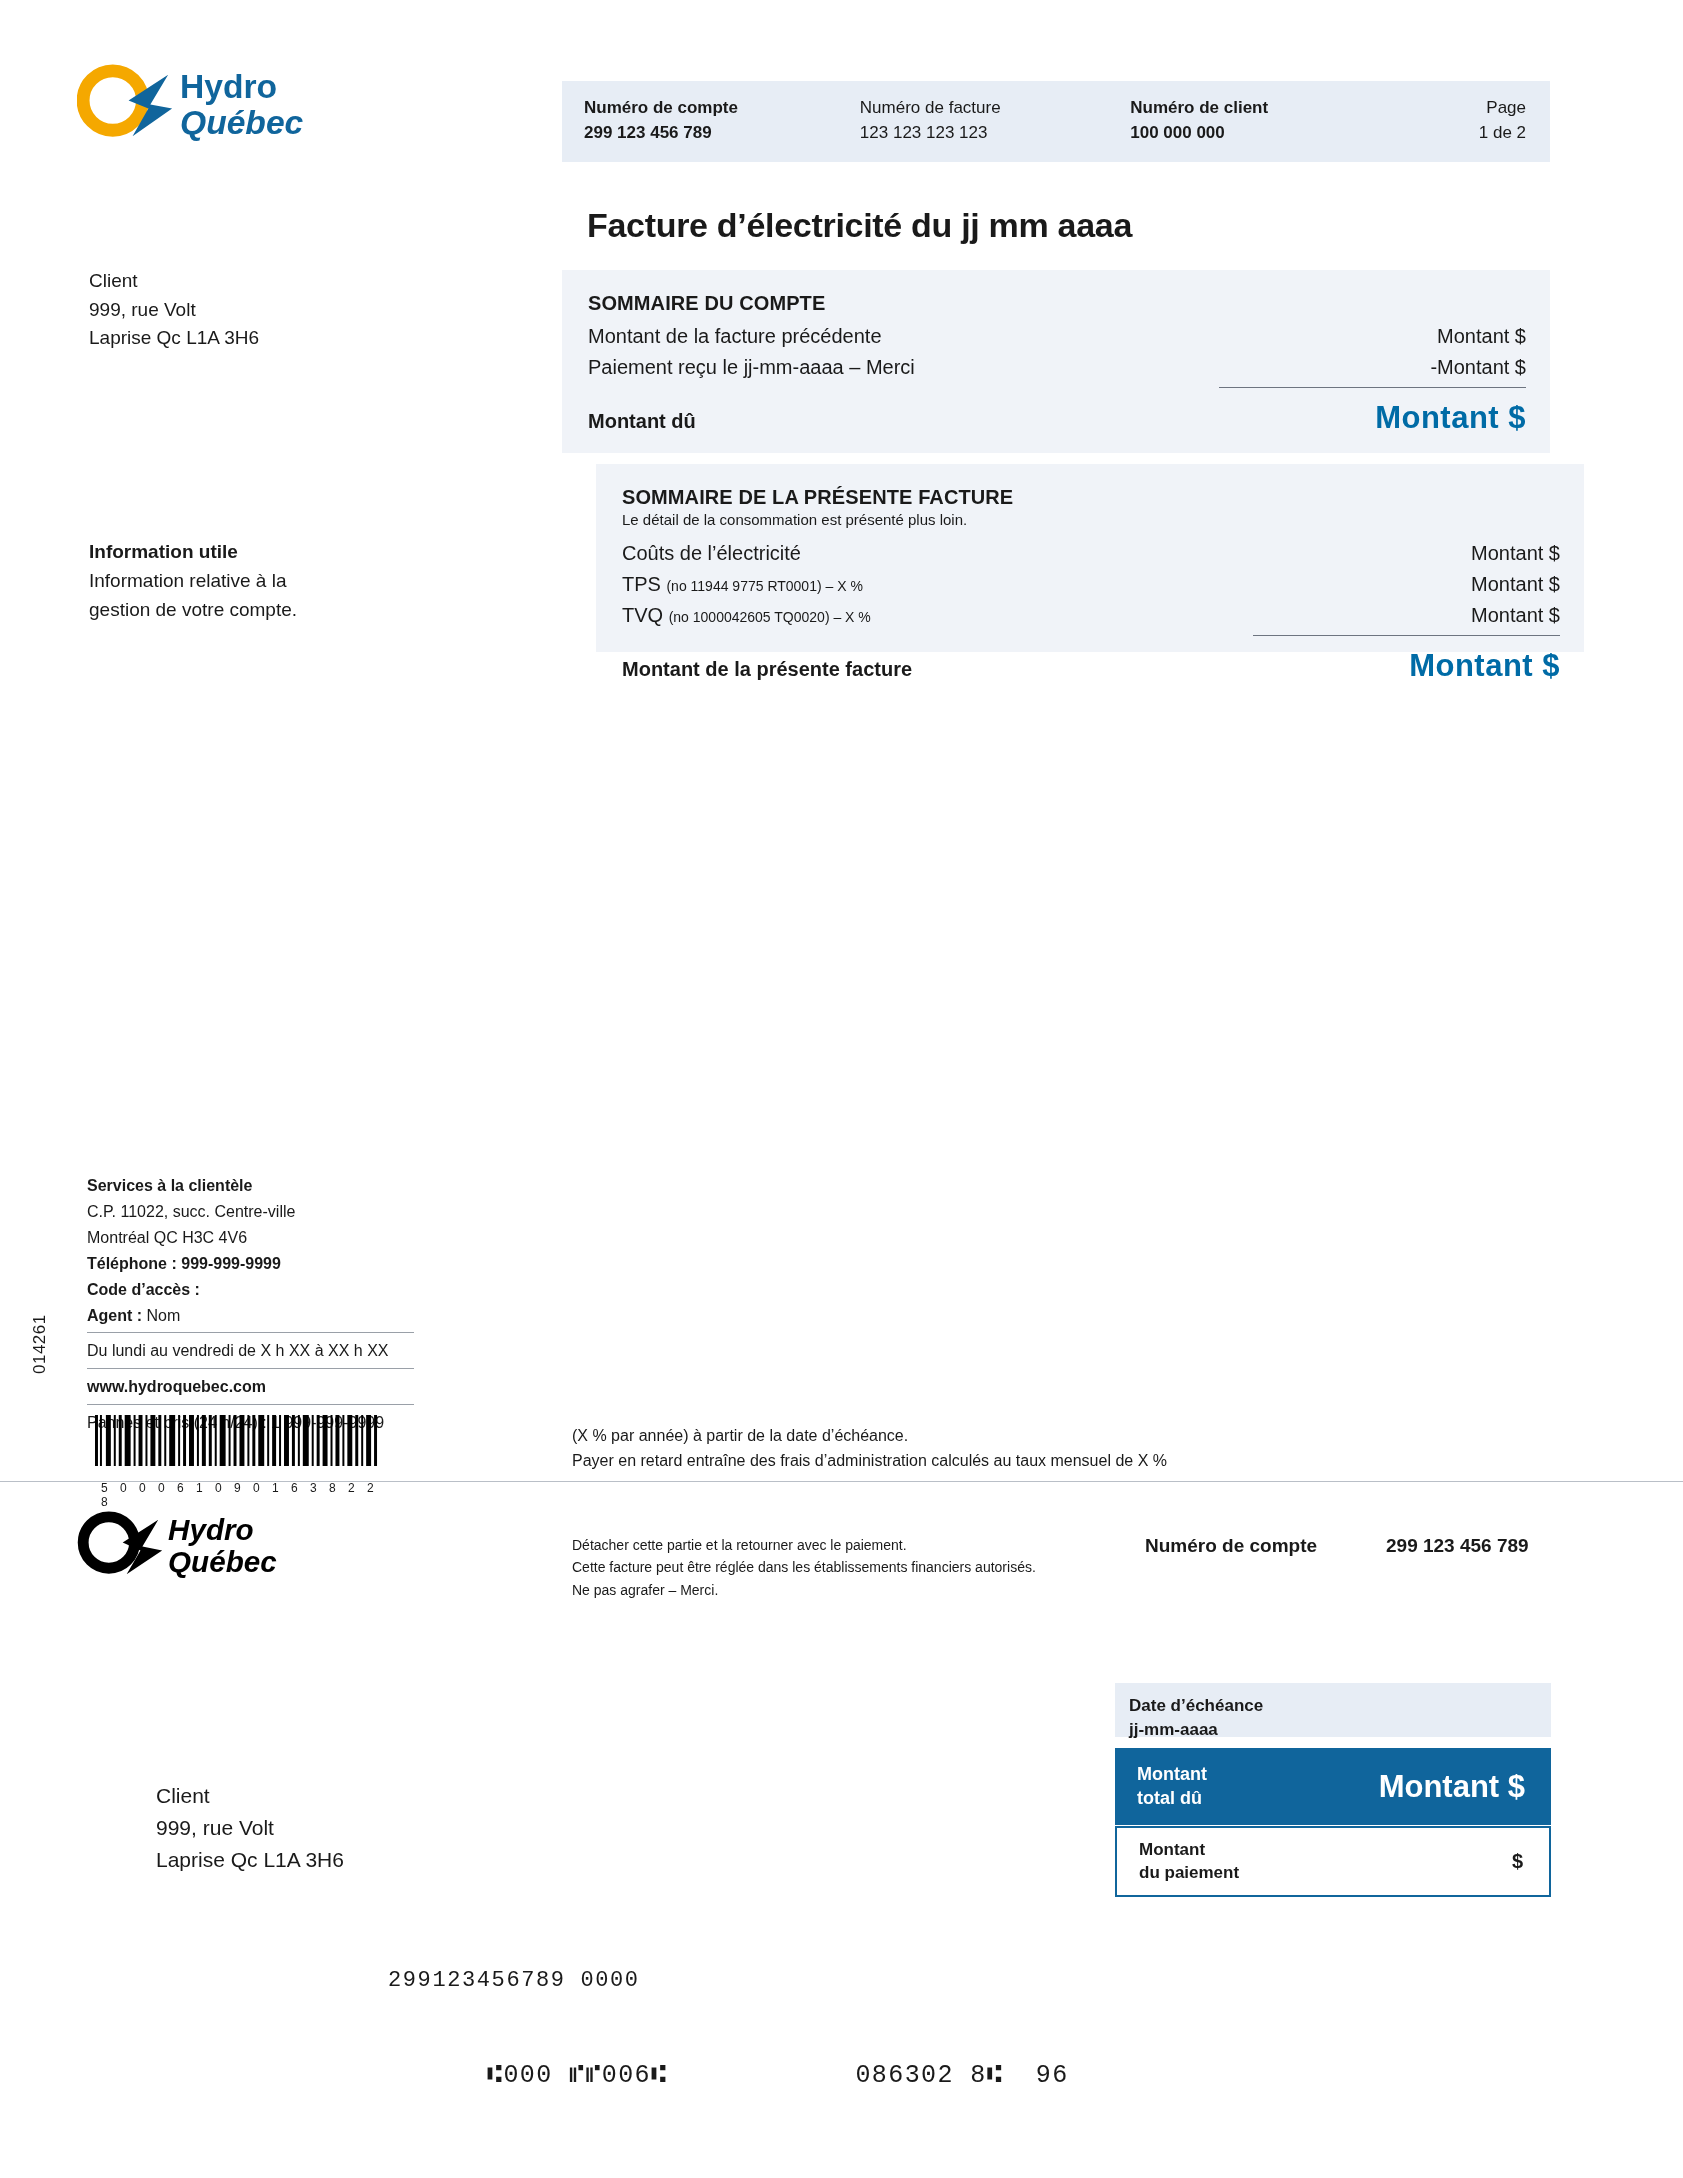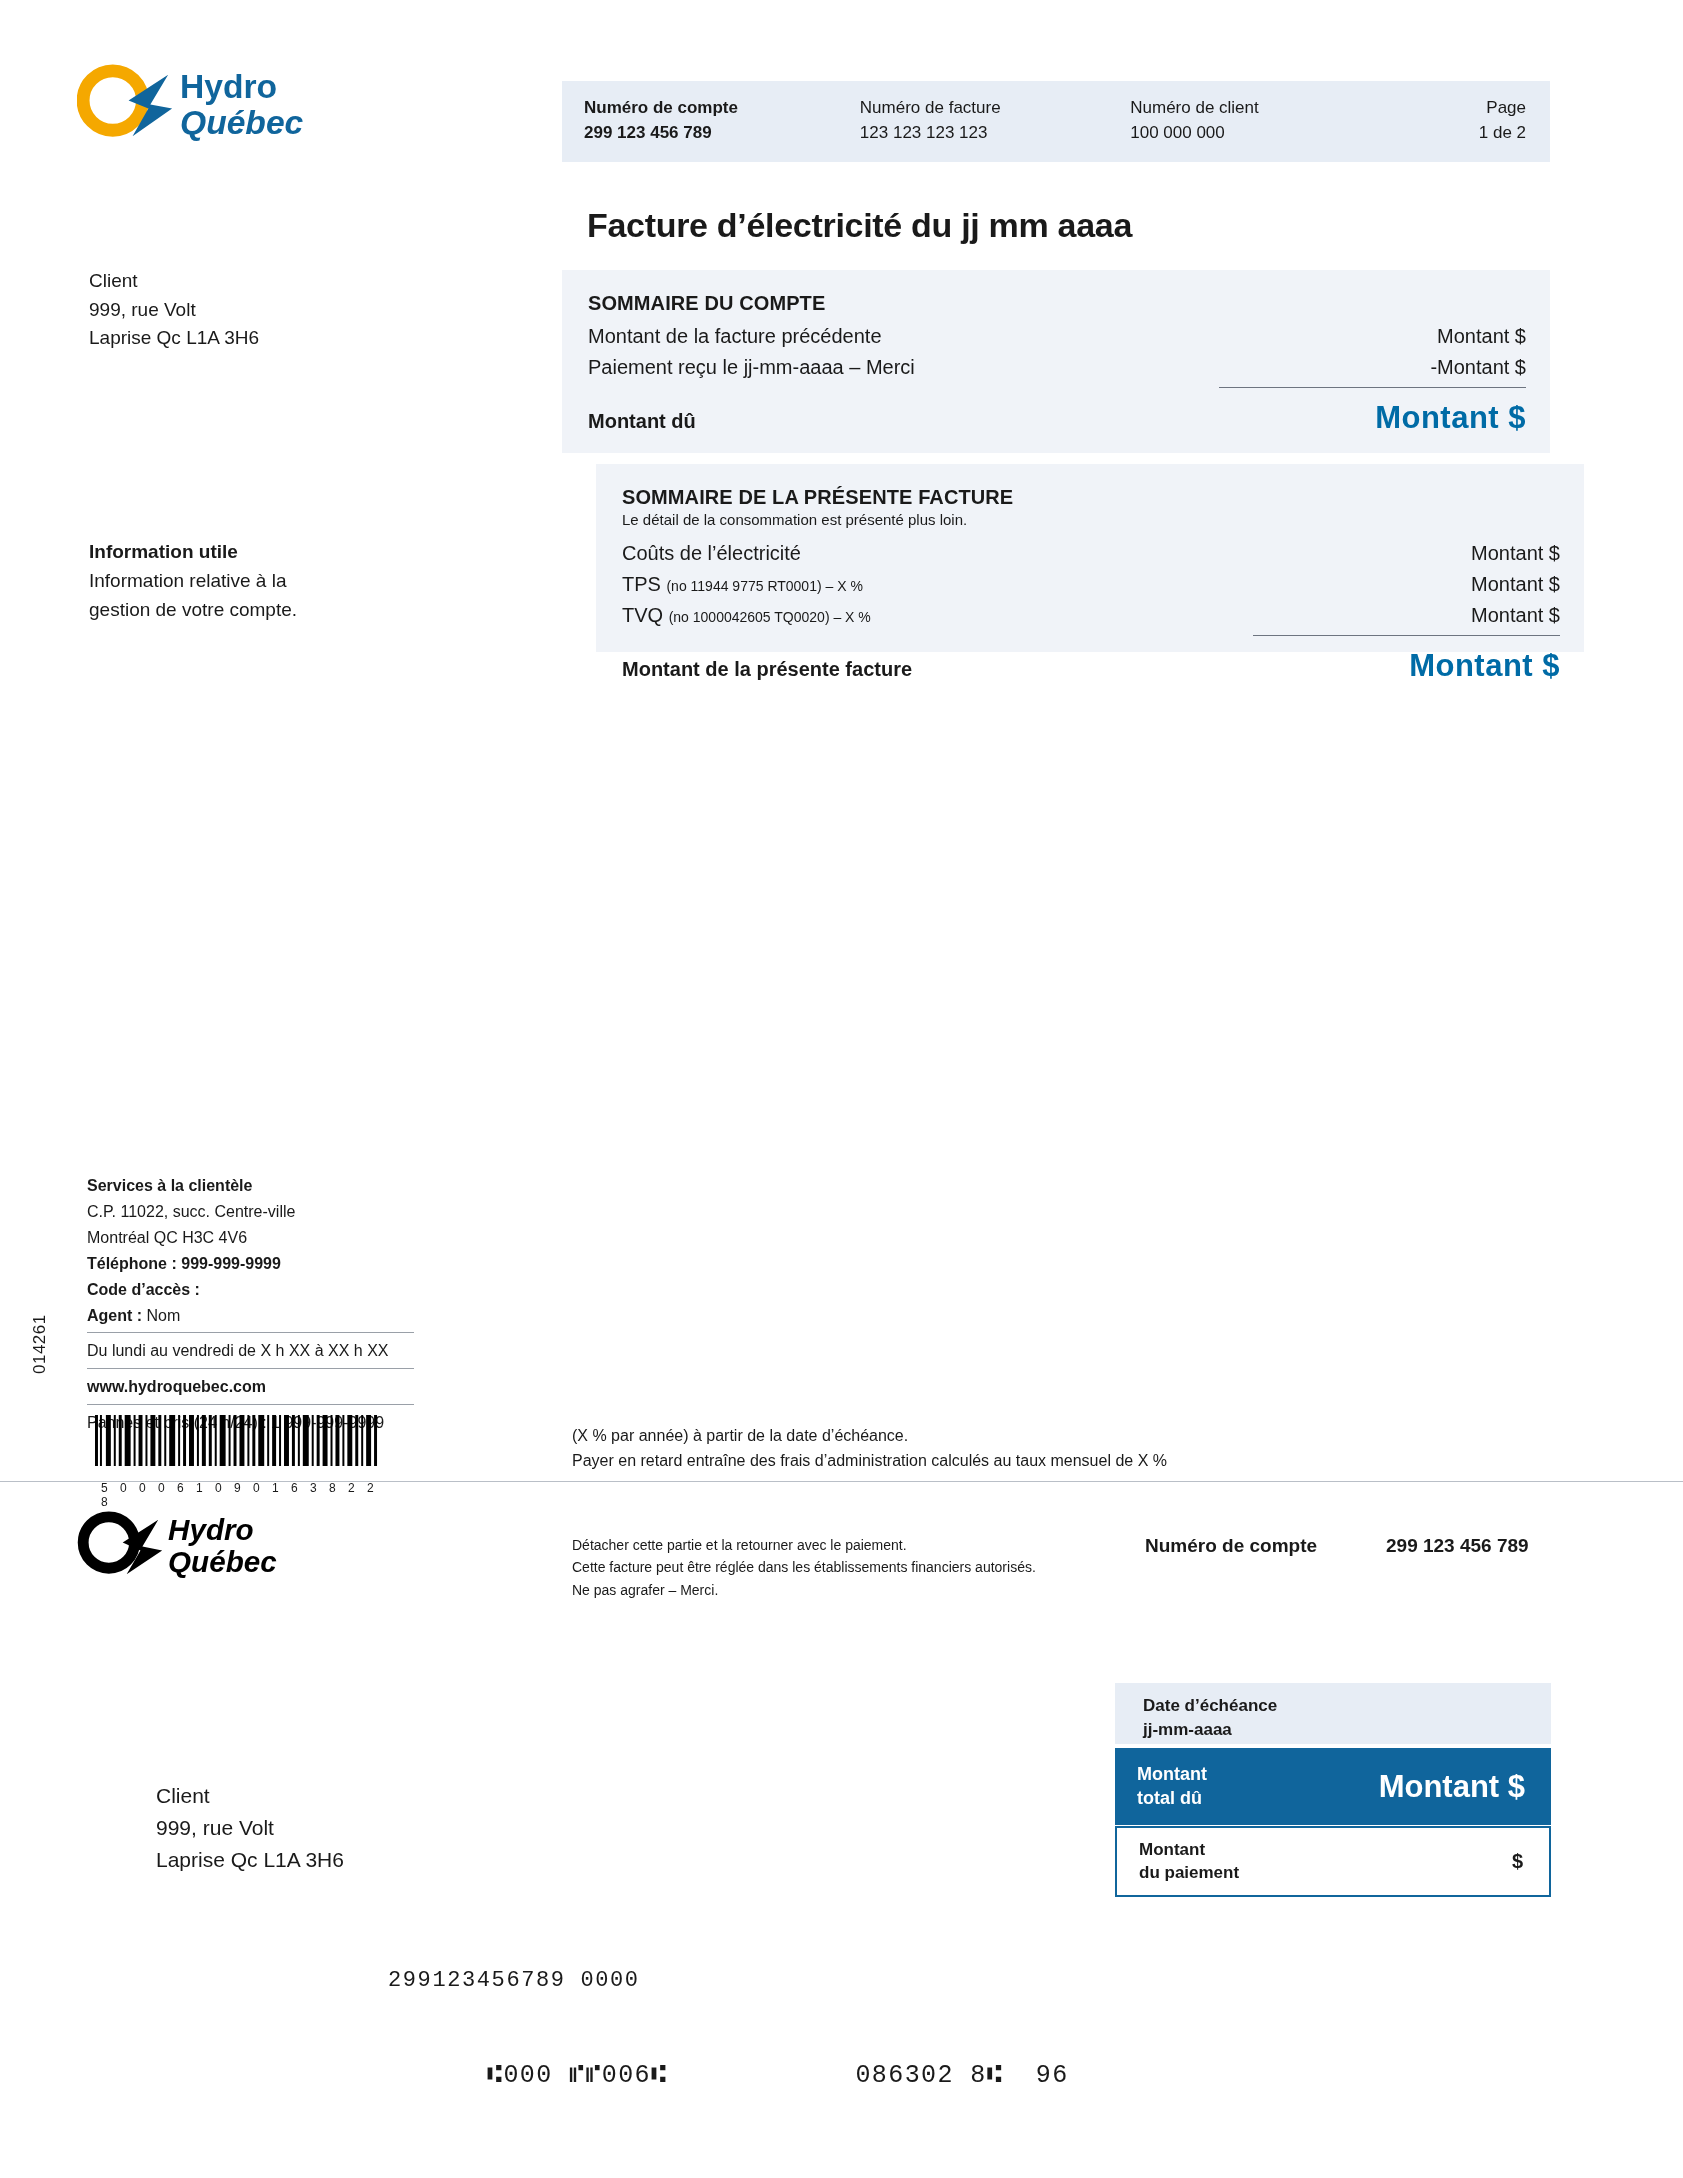--- a/index.html
+++ b/index.html
@@ -45,21 +45,21 @@
     padding-top: 15px;
     box-sizing: border-box;
   }
   .hs-col {
     padding-left: 22px;
     font-size: 17px;
     line-height: 1.45;
   }
   .hs-col.c1 { width: 279px; }
   .hs-col.c2 { width: 273px; }
-  .hs-col.c3 { width: 273px; }
+  .hs-col.c3 { width: 273px; font-weight: bold; }
   .hs-col.c4 { width: 162px; text-align: right; padding-left: 0; padding-right: 24px; }
   .hs-label { color: #1a1a1a; }
   .hs-label.bold { font-weight: bold; }
   .hs-value { color: #1a1a1a; }
   .hs-value.bold { font-weight: bold; }
 
   
   .invoice-title {
     position: absolute;
     left: 587px;
@@ -232,24 +232,24 @@
     top: 1780px;
     font-size: 21px;
     line-height: 1.52;
   }
 
   .due-box {
     position: absolute;
     left: 1115px;
     top: 1683px;
     width: 436px;
-    height: 61px;
+    height: 54px;
     background: #e7edf5;
     box-sizing: border-box;
-    padding: 11px 0 0 28px;
+    padding: 11px 0 0 14px;
     font-size: 17px;
     font-weight: bold;
     line-height: 1.42;
   }
   .total-box {
     position: absolute;
     left: 1115px;
     top: 1748px;
     width: 436px;
     height: 77px;

